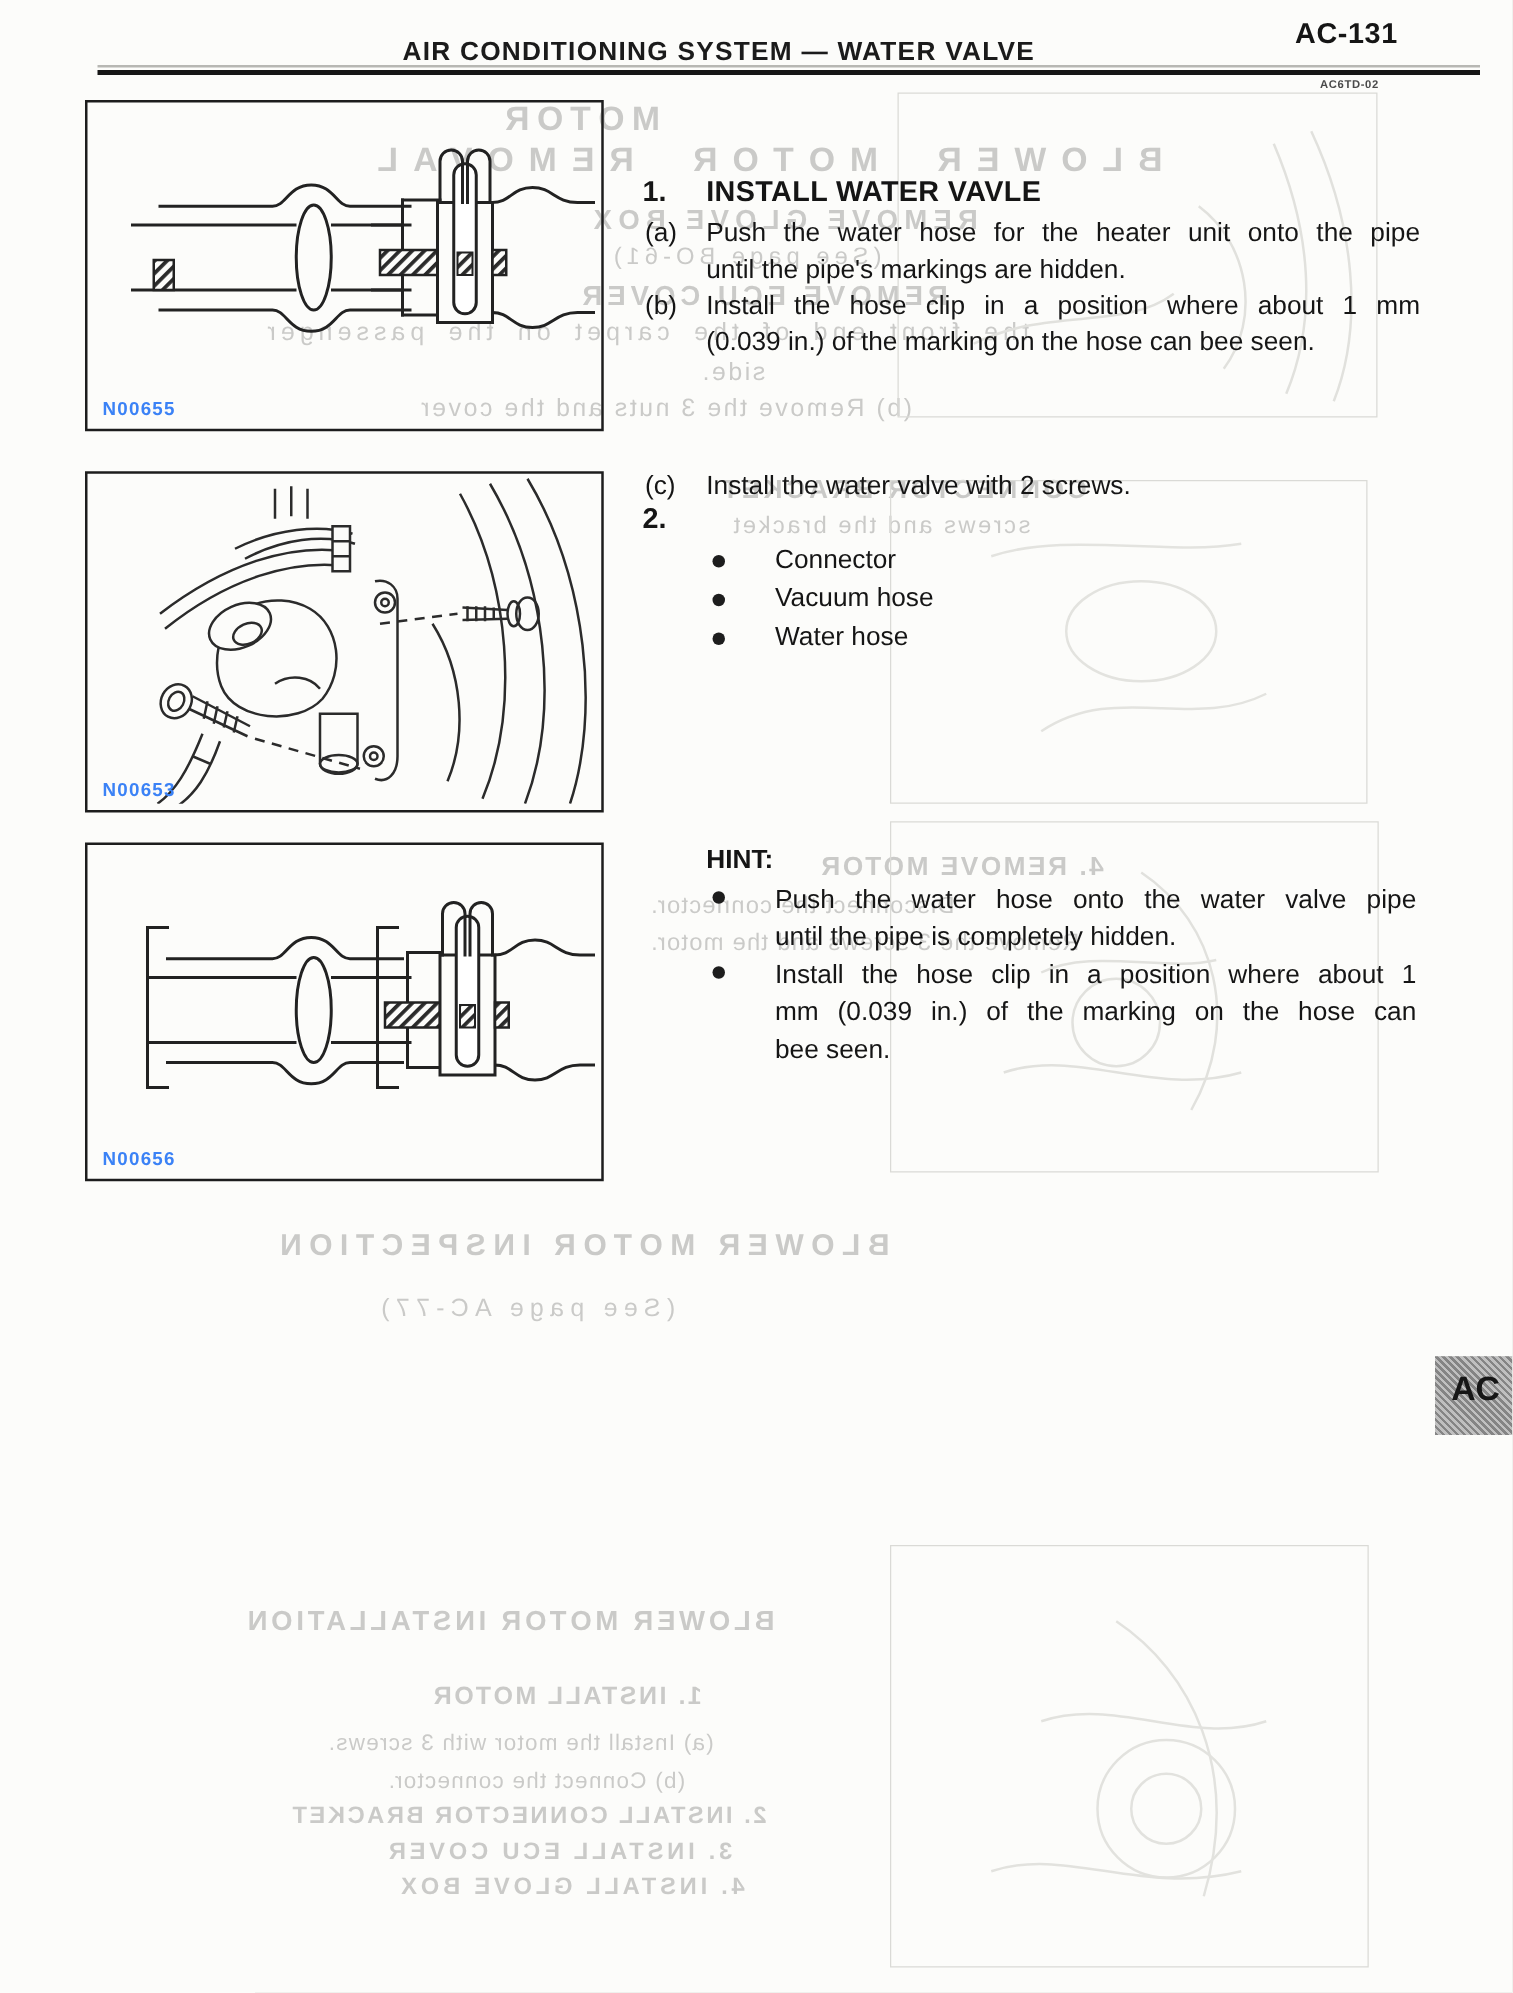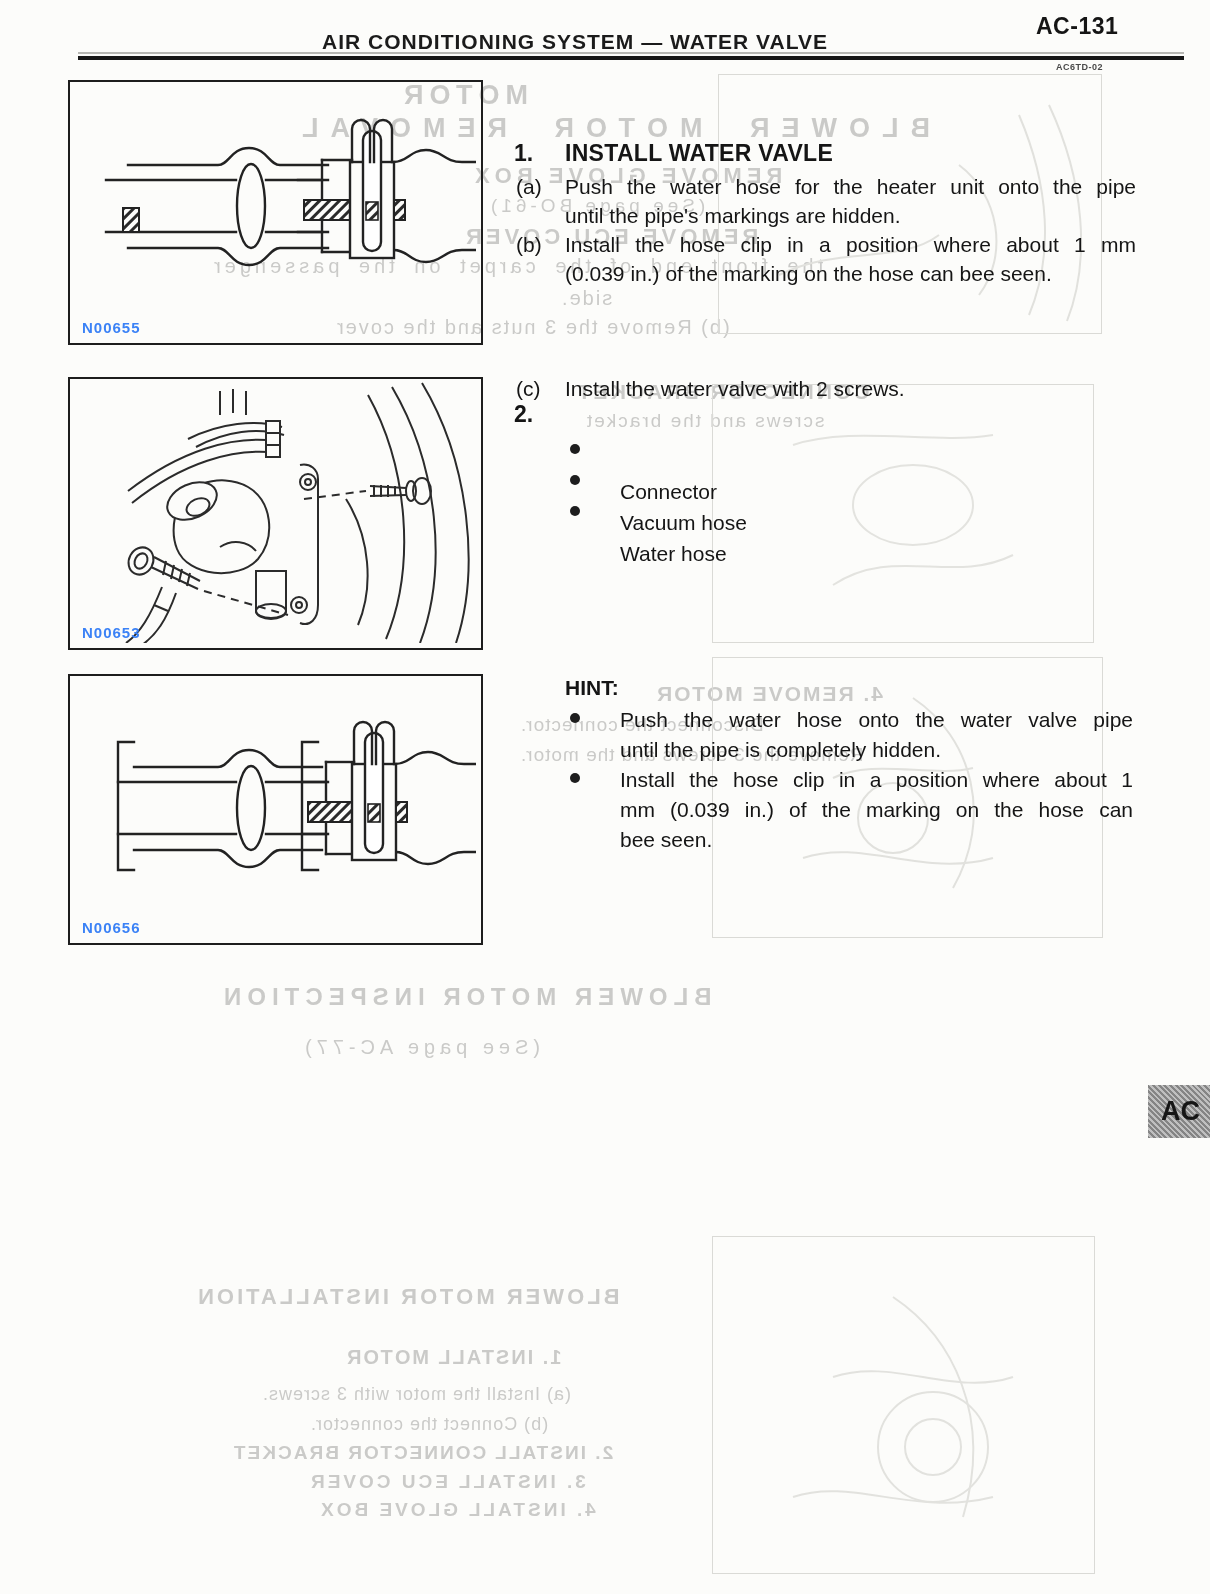--- a/index.html
+++ b/index.html
@@ -61,27 +61,27 @@
   .n1,.h1{top:140px;} .n2,.h2{top:401px;}
   .para{position:absolute; left:516px; width:620px; font-size:21px; line-height:29px;}
   .pa{top:172px;} .pb{top:230px;} .pc{top:374px;}
   .plabel{position:absolute; left:0; top:0;}
   .plines{margin-left:49px;}
   .jl{text-align:justify; text-align-last:justify;}
   .ll{text-align:left;}
   .bul{position:absolute; left:570px; font-size:21px;}
   .b1{top:436px;} .b2{top:467px;} .b3{top:498px;}
   .dot{position:absolute; left:0; top:8px; width:10px; height:10px; border-radius:50%; background:#1d1d1d;}
-  .bul .blabel{display:inline-block; margin-left:50px;margin-top:44px;}
+  .bul .blabel{display:inline-block; margin-left:50px;}
   .hint-label{position:absolute; left:565px; top:676px; font-size:21px; font-weight:bold;text-align:center;}
   .hintb{position:absolute; left:570px; width:563px; font-size:21px; line-height:30px;}
   .hb1{top:705px;} .hb2{top:765px;}
   .hlines{margin-left:50px;}
   
-  .side-tab{position:absolute; left:1148px; top:1085px; width:62px; height:53px;
+  .side-tab{position:absolute; left:1148px; top:1085px; width:62px; height:63px;
     background:#ababab;
     background-image:repeating-linear-gradient(45deg, rgba(70,70,70,.38) 0 2px, rgba(225,225,225,.38) 2px 4px);}
   .side-tab .tab-text{position:absolute; left:13px; top:0; line-height:53px; font-size:27px; font-weight:bold; color:#161616;}
 </style>
 </head>
 <body>
 
 <div class="page">
 
   <div>

